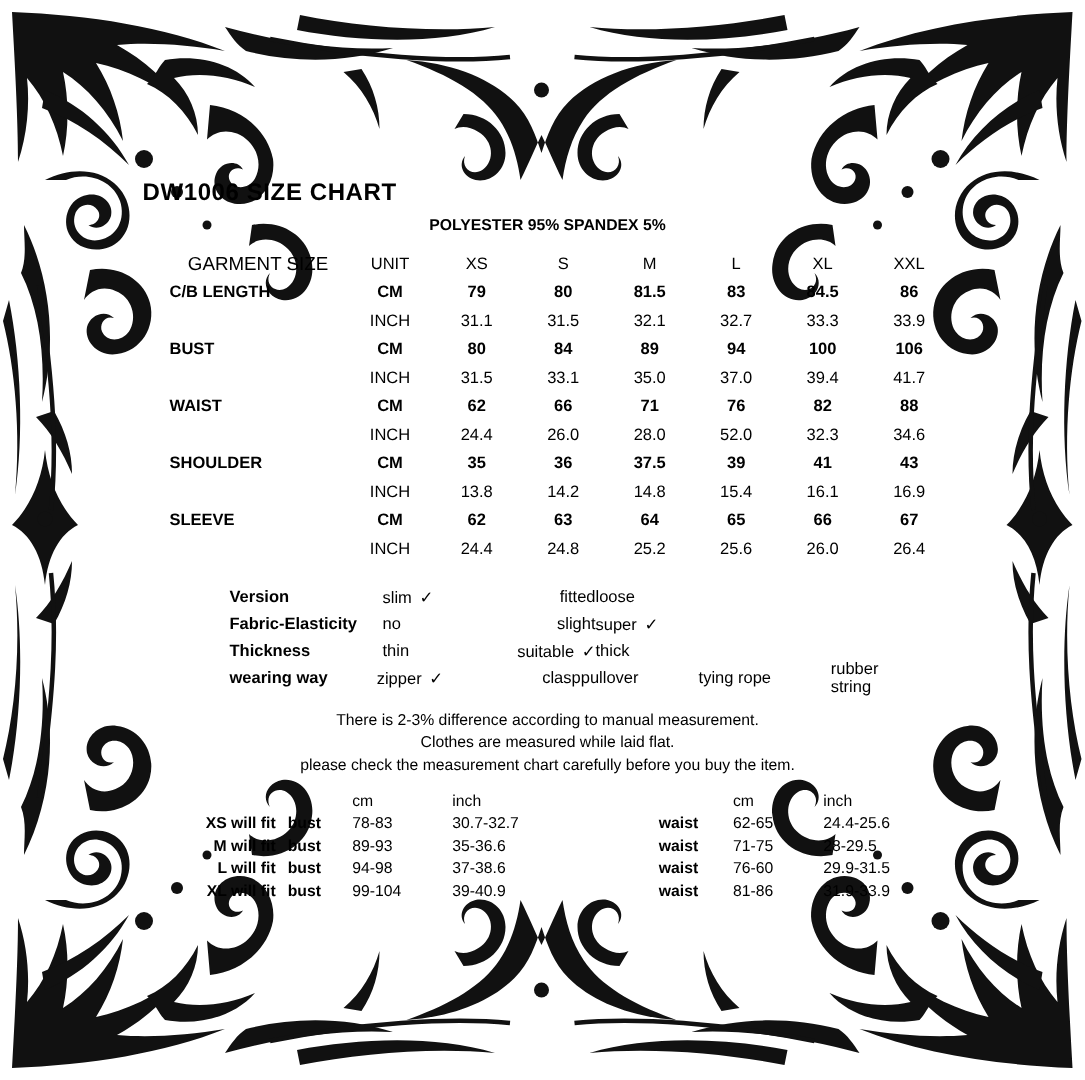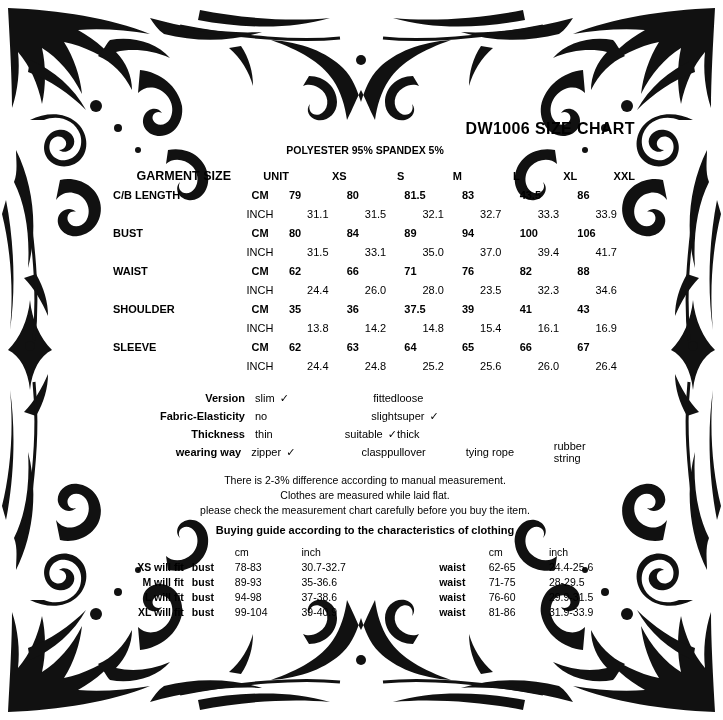--- a/index.html
+++ b/index.html
@@ -13,21 +13,21 @@
   }
   .frame{
     position:absolute;left:0;top:0;width:723px;height:720px;
     pointer-events:none;
   }
   .content{
     position:absolute;
     left:95px;top:120px;width:540px;
   }
   .title{
-    text-align:right;
+    text-align:left;
     font-size:16px;
     font-weight:bold;
     letter-spacing:0.4px;
   }
   .subtitle{
     text-align:center;
     font-size:10.5px;
     font-weight:bold;
     margin-top:6px;
   }
@@ -56,47 +56,46 @@
     width:58px;
   }
   .unit-in{
     font-size:10px;
     text-align:center;
     width:58px;
   }
   .val-cm{
     font-weight:bold;
     font-size:12.5px;
-    text-align:left;
+    text-align:center;
   }
   .val-in{
     font-size:10px;
     text-align:center;
   }
   .hdr td{
-    font-weight:bold;
+    font-weight:normal;
     font-size:12.5px;
-    text-align:right;
+    text-align:center;
   }
   .hdr .rowlabel{font-size:12.5px;}
   
   .options{
     margin-top:14px;
     margin-left:58px;
     width:460px;
   }
   .optrow{
     display:flex;
     align-items:center;
     height:18px;
     font-size:11px;
   }
   .optlabel{
     width:92px;
-    text-align:right;
     font-weight:bold;
     font-size:11px;
     padding-right:10px;
   }
   .optitem{
     position:relative;
     font-size:11px;
   }
   .w1{width:64px;}
   .w2{width:78px;text-align:right;}
@@ -215,21 +214,21 @@
         <td>XXL</td>
       </tr>
 
       <tr>
         <td class="rowlabel">C/B LENGTH</td>
         <td class="unit-cm">CM</td>
         <td class="val-cm">79</td>
         <td class="val-cm">80</td>
         <td class="val-cm">81.5</td>
         <td class="val-cm">83</td>
-        <td class="val-cm">43.5</td>
+        <td class="val-cm">84.5</td>
         <td class="val-cm">86</td>
       </tr>
       <tr>
         <td class="rowlabel"></td>
         <td class="unit-in">INCH</td>
         <td class="val-in">31.1</td>
         <td class="val-in">31.5</td>
         <td class="val-in">32.1</td>
         <td class="val-in">32.7</td>
         <td class="val-in">33.3</td>
@@ -266,21 +265,21 @@
         <td class="val-cm">76</td>
         <td class="val-cm">82</td>
         <td class="val-cm">88</td>
       </tr>
       <tr>
         <td class="rowlabel"></td>
         <td class="unit-in">INCH</td>
         <td class="val-in">24.4</td>
         <td class="val-in">26.0</td>
         <td class="val-in">28.0</td>
-        <td class="val-in">23.5</td>
+        <td class="val-in">52.0</td>
         <td class="val-in">32.3</td>
         <td class="val-in">34.6</td>
       </tr>
 
       <tr>
         <td class="rowlabel">SHOULDER</td>
         <td class="unit-cm">CM</td>
         <td class="val-cm">35</td>
         <td class="val-cm">36</td>
         <td class="val-cm">37.5</td>
@@ -386,21 +385,20 @@
       </div>
     </div>
   </div>
 
   <div class="notes">
     <div>There is 2-3% difference according to manual measurement.</div>
     <div>Clothes are measured while laid flat.</div>
     <div>please check the measurement chart carefully before you buy the item.</div>
   </div>
 
-  <div class="guide-title">Buying guide according to the characteristics of clothing</div>
 
   <table class="guide">
     <tbody>
       <tr class="guide-head">
         <td class="g-label"></td>
         <td class="g-bust"></td>
         <td class="g-cm">cm</td>
         <td class="g-in">inch</td>
         <td class="g-spacer"></td>
         <td class="g-waist"></td>

